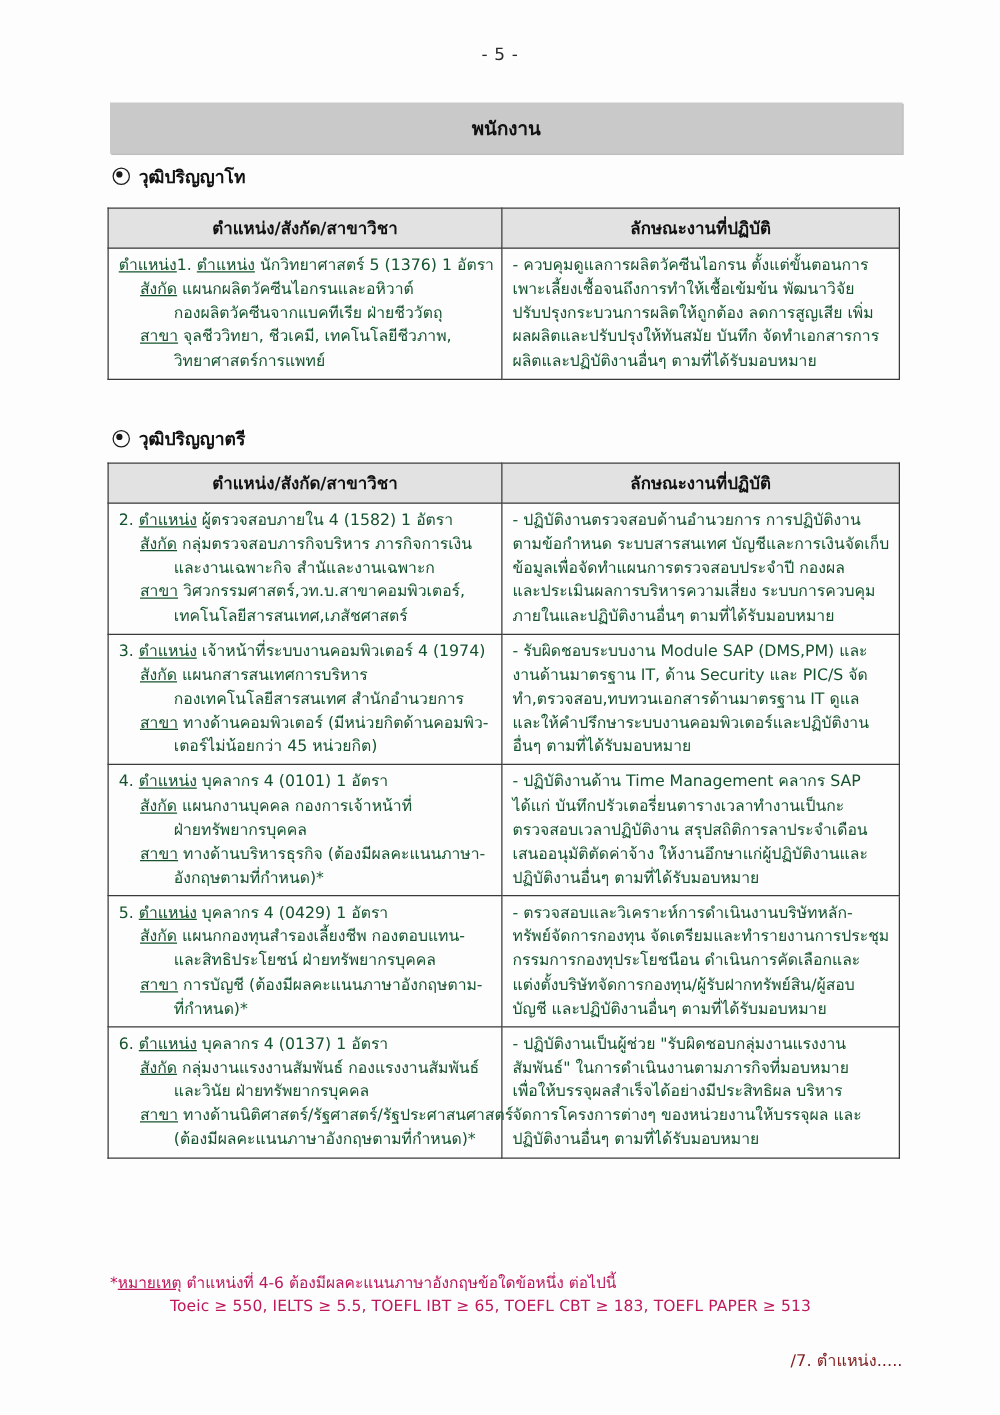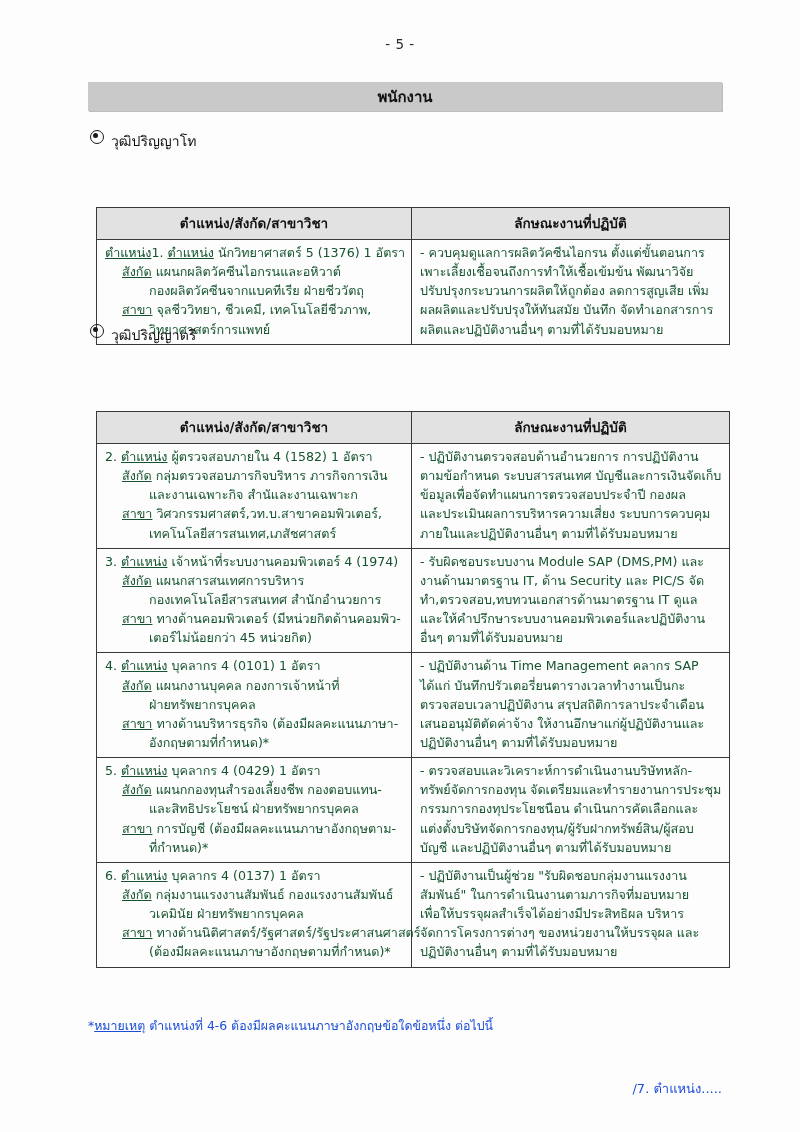--- a/index.html
+++ b/index.html
@@ -28,38 +28,38 @@
     text-align: center;
     font-size: 13.5px;
     letter-spacing: 0.5px;
     color: #2b2b2b;
   }
   .section-banner {
     position: absolute;
     left: 88px;
     top: 82px;
     width: 634px;
-    height: 29px;
+    height: 41px;
     background: #c9c9c9;
     display: flex;
     align-items: center;
     justify-content: center;
     font-size: 15px;
     font-weight: bold;
     color: #111;
     box-shadow: 1px 1px 0 #bdbdbd;
   }
   .bullet-head {
     position: absolute;
     left: 90px;
     display: flex;
-    align-items: flex-start;
+    align-items: center;
     gap: 7px;
     font-size: 14px;
-    font-weight: normal;
+    font-weight: bold;
     color: #111;
   }
   .bullet-head .radio-glyph {
     display: inline-block;
     width: 12px;
     height: 12px;
     border: 1.6px solid #1a1a1a;
     border-radius: 50%;
     position: relative;
     flex: none;
@@ -68,29 +68,28 @@
     content: "";
     position: absolute;
     left: 2.4px;
     top: 2.4px;
     width: 5px;
     height: 5px;
     border-radius: 50%;
     background: #1a1a1a;
   }
   #bullet-master { top: 130px; }
-  #bullet-bachelor { top: 324px; }
+  #bullet-bachelor { top: 340px; }
 
   table.doc-table {
     position: absolute;
-    left: 96px;
+    left: 86px;
     width: 633px;
     border-collapse: collapse;
     table-layout: fixed;
-    margin-top: 41px;
   }
   #table-master { top: 166px; }
   #table-bachelor { top: 370px; }
 
   table.doc-table th,
   table.doc-table td {
     border: 1.1px solid #3a3a3a;
     vertical-align: top;
     padding: 0;
   }
@@ -117,33 +116,33 @@
   .u { text-decoration: underline; }
 
   .right-cell .cell-lines { padding-left: 8px; padding-right: 5px; }
 
   .footnote {
     position: absolute;
     left: 88px;
     top: 1016px;
     font-size: 12.4px;
     line-height: 1.55;
-    color: #1d4ed8;
+    color: #be185d;
   }
   .footnote .score-line {
     padding-left: 48px;
     font-size: 12.4px;
     letter-spacing: 0.1px;
   }
   .continuation {
     position: absolute;
     right: 78px;
     top: 1078px;
     font-size: 13px;
-    color: #1d4ed8;
+    color: #7f1d1d;
   }
 </style>
 </head>
 <body>
 
 <div class="page">
 
   <div class="page-number">- 5 -</div>
 
   <div class="section-banner">
@@ -285,37 +284,38 @@
               <div class="ln">แต่งตั้งบริษัทจัดการกองทุน/ผู้รับฝากทรัพย์สิน/ผู้สอบ</div>
               <div class="ln">บัญชี และปฏิบัติงานอื่นๆ ตามที่ได้รับมอบหมาย</div>
             </div>
           </td>
         </tr>
         <tr>
           <td class="left-cell">
             <div class="cell-lines">
               <div class="ln "><span>6. </span><span class="u">ตำแหน่ง</span> บุคลากร 4 (0137) 1 อัตรา</div>
               <div class="ln ind1"><span class="u">สังกัด</span> กลุ่มงานแรงงานสัมพันธ์ กองแรงงานสัมพันธ์</div>
-              <div class="ln ind2">วเคมินัย ฝ่ายทรัพยากรบุคคล</div>
+              <div class="ln ind2">และวินัย ฝ่ายทรัพยากรบุคคล</div>
               <div class="ln ind1"><span class="u">สาขา</span> ทางด้านนิติศาสตร์/รัฐศาสตร์/รัฐประศาสนศาสตร์</div>
               <div class="ln ind2">(ต้องมีผลคะแนนภาษาอังกฤษตามที่กำหนด)*</div>
             </div>
           </td>
           <td class="right-cell">
             <div class="cell-lines">
               <div class="ln">- ปฏิบัติงานเป็นผู้ช่วย "รับผิดชอบกลุ่มงานแรงงาน</div>
               <div class="ln">สัมพันธ์" ในการดำเนินงานตามภารกิจที่มอบหมาย</div>
               <div class="ln">เพื่อให้บรรจุผลสำเร็จได้อย่างมีประสิทธิผล บริหาร</div>
               <div class="ln">จัดการโครงการต่างๆ ของหน่วยงานให้บรรจุผล และ</div>
               <div class="ln">ปฏิบัติงานอื่นๆ ตามที่ได้รับมอบหมาย</div>
             </div>
           </td>
         </tr>
       </tbody>
   </table>
 
   <div class="footnote">
     <div><span>*</span><span class="u">หมายเหตุ</span><span> ตำแหน่งที่ 4-6 ต้องมีผลคะแนนภาษาอังกฤษข้อใดข้อหนึ่ง ต่อไปนี้</span></div>
+    <div class="score-line">Toeic ≥ 550, IELTS ≥ 5.5, TOEFL IBT ≥ 65, TOEFL CBT ≥ 183, TOEFL PAPER ≥ 513</div>
   </div>
 
   <div class="continuation">/7. ตำแหน่ง.....</div>
 
 </div>
 
 </body></html>

